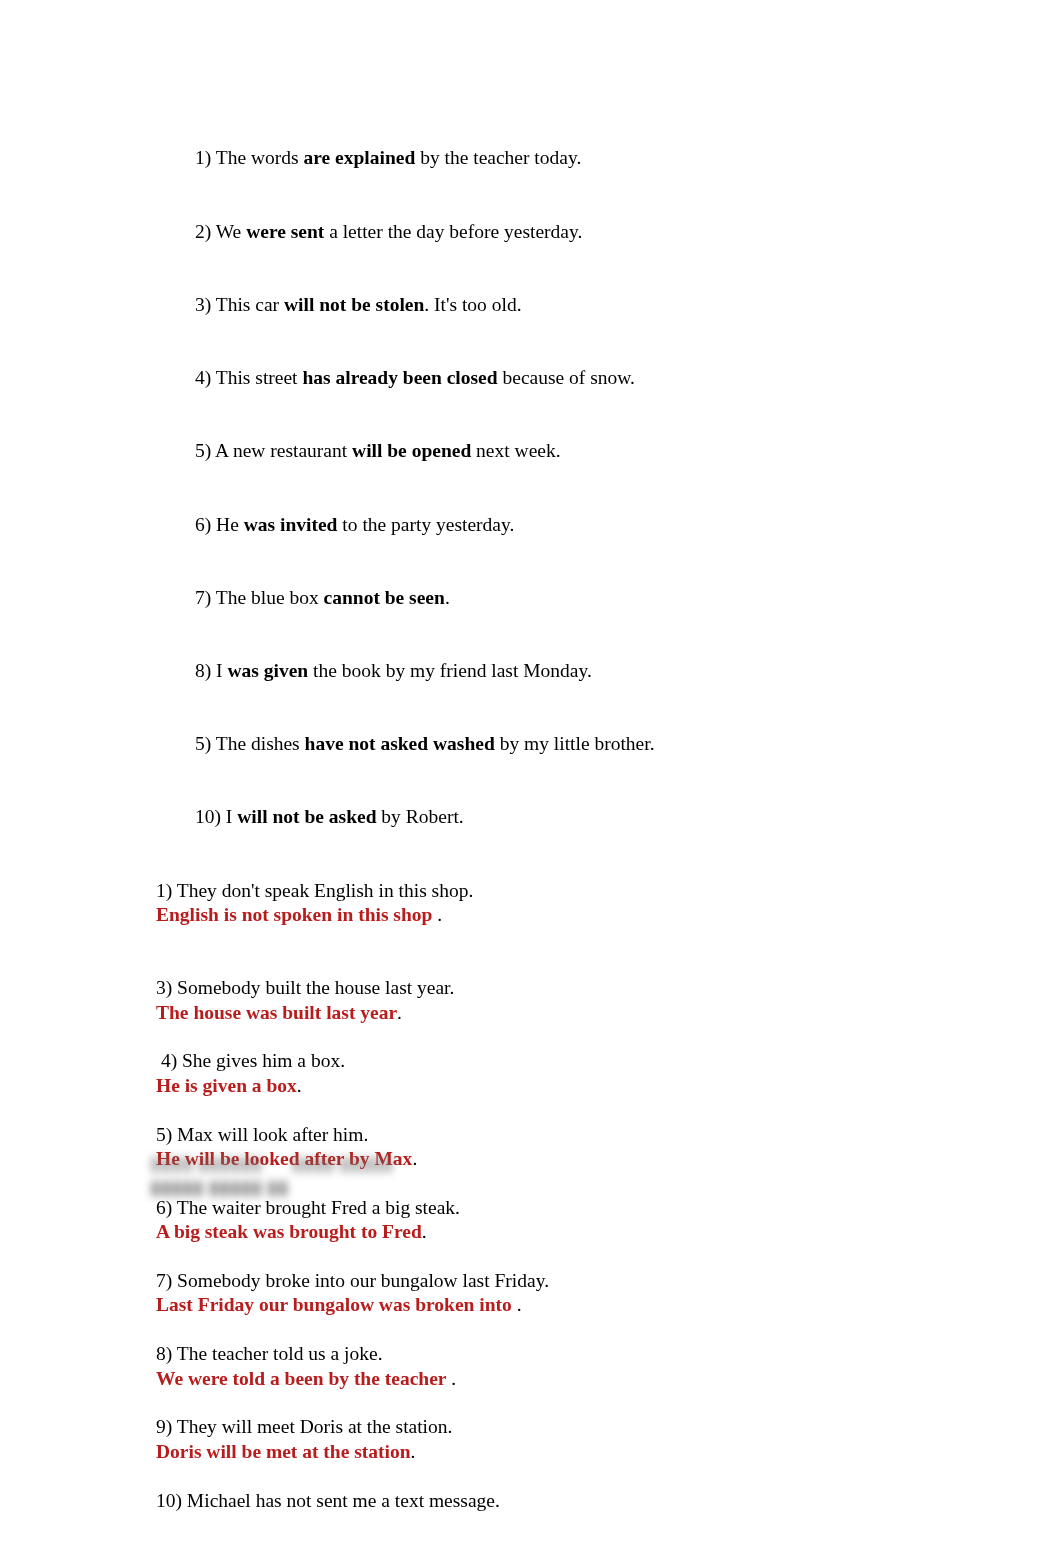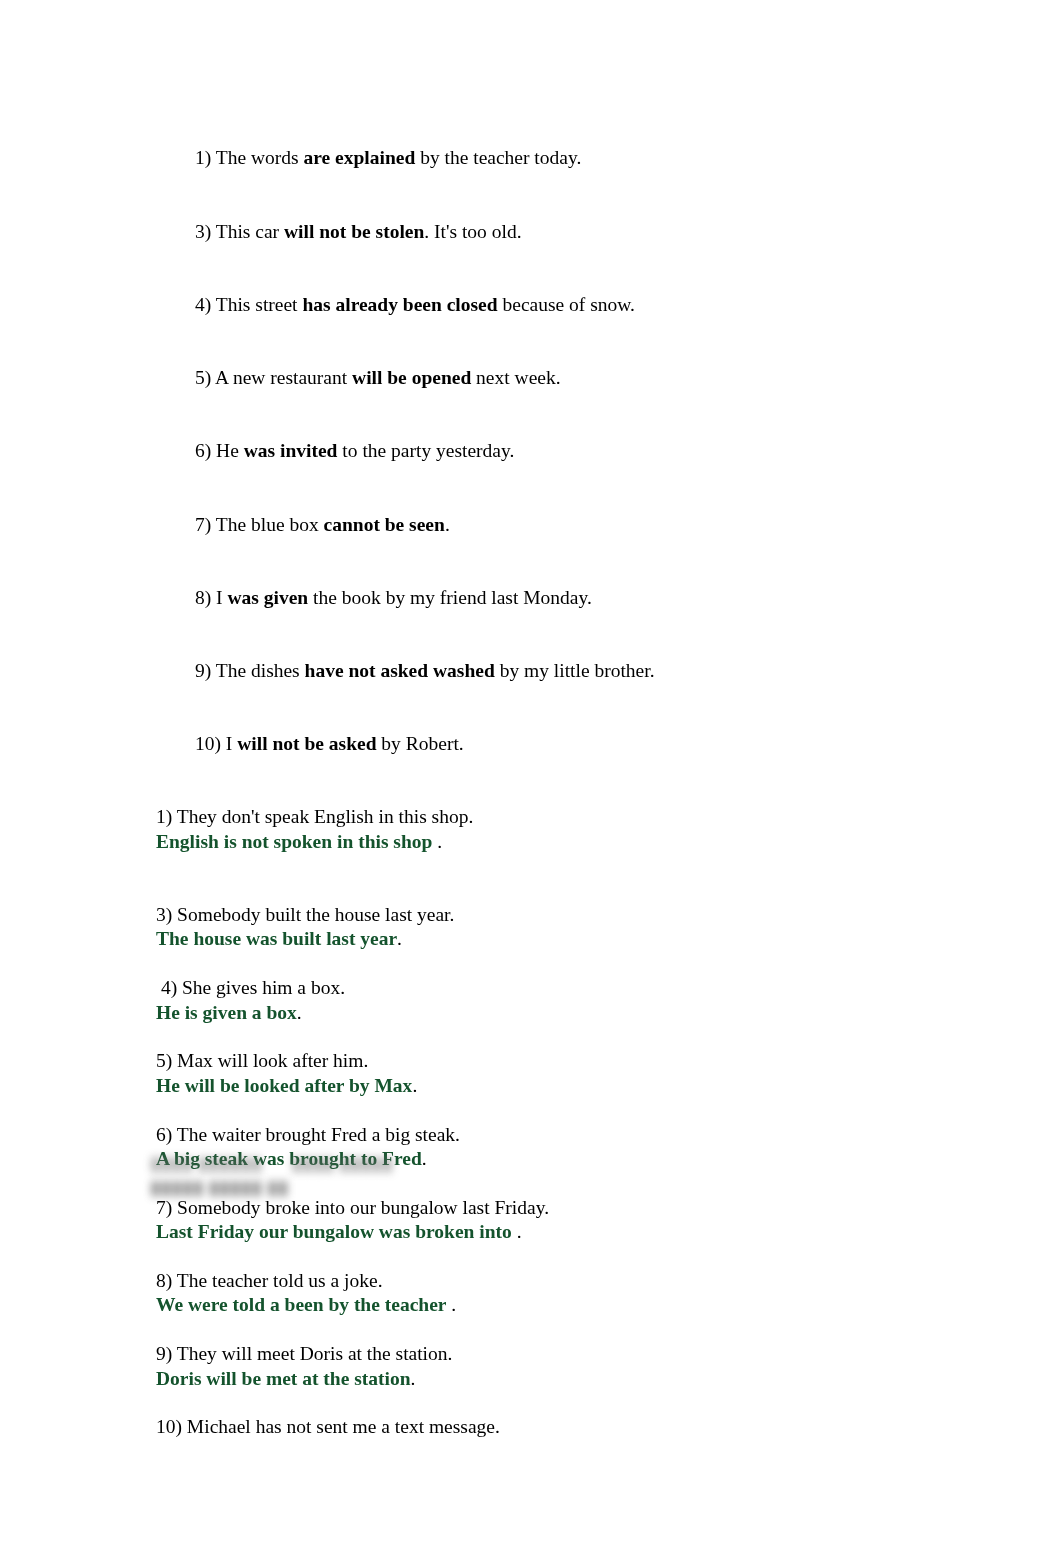--- a/index.html
+++ b/index.html
@@ -31,21 +31,21 @@
   }
   .line {
     font-size: 19.5px;
     line-height: 24.4px;
     white-space: pre-wrap;
     color: #000000;
   }
   .bold { font-weight: bold; }
   .answer {
     font-weight: bold;
-    color: #14532d;
+    color: #b91c1c;
   }
   .blank {
     height: 24.4px;
     line-height: 24.4px;
     font-size: 19.5px;
   }
 
   
   .redacted {
     position: absolute;
@@ -73,39 +73,42 @@
 
 <div class="page">
 
   <div class="content">
 
     <div>
       <div class="line">
         <span>1) The words </span><span class="bold">are explained</span><span> by the teacher today.</span>
       </div>
       <div class="line">
+        <span>2) We </span><span class="bold">were sent</span><span> a letter the day before yesterday.</span>
+      </div>
+      <div class="line">
         <span>3) This car </span><span class="bold">will not be stolen</span><span>. It's too old.</span>
       </div>
       <div class="line">
         <span>4) This street </span><span class="bold">has already been closed</span><span> because of snow.</span>
       </div>
       <div class="line">
         <span>5) A new restaurant </span><span class="bold">will be opened</span><span> next week.</span>
       </div>
       <div class="line">
         <span>6) He </span><span class="bold">was invited</span><span> to the party yesterday.</span>
       </div>
       <div class="line">
         <span>7) The blue box </span><span class="bold">cannot be seen</span><span>.</span>
       </div>
       <div class="line">
         <span>8) I </span><span class="bold">was given</span><span> the book by my friend last Monday.</span>
       </div>
       <div class="line">
-        <span>9) The dishes </span><span class="bold">have not asked washed</span><span> by my little brother.</span>
+        <span>5) The dishes </span><span class="bold">have not asked washed</span><span> by my little brother.</span>
       </div>
       <div class="line">
         <span>10) I </span><span class="bold">will not be asked</span><span> by Robert.</span>
       </div>
     </div>
 
     <div class="blank">&nbsp;</div>
 
     <div>
 

